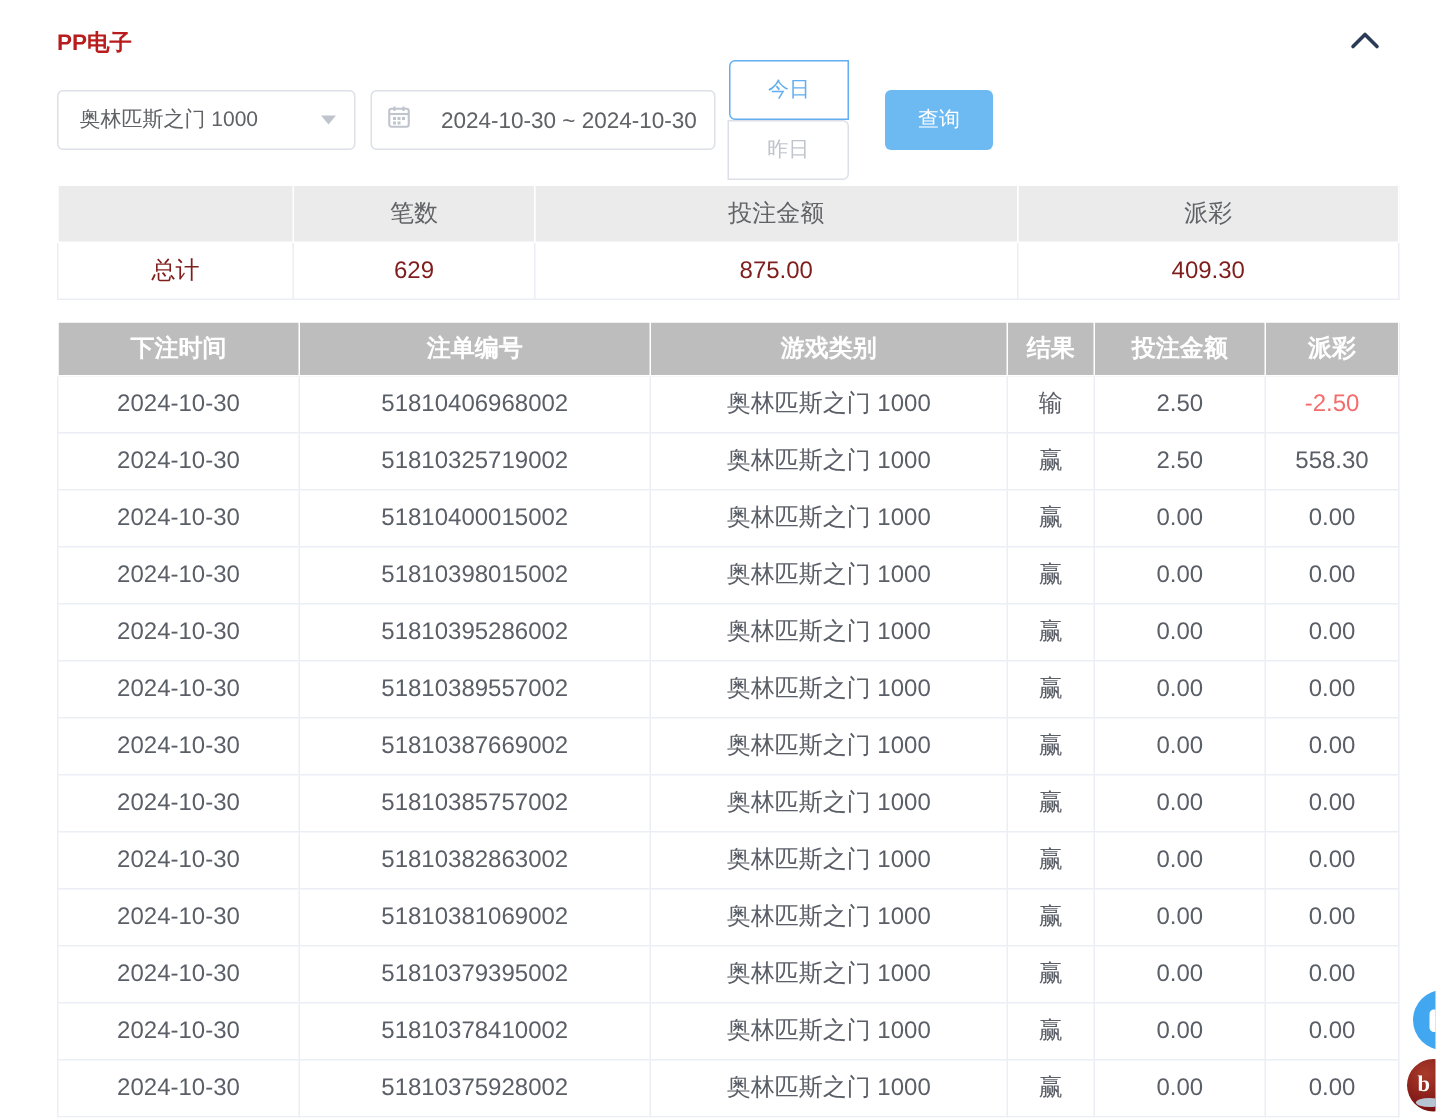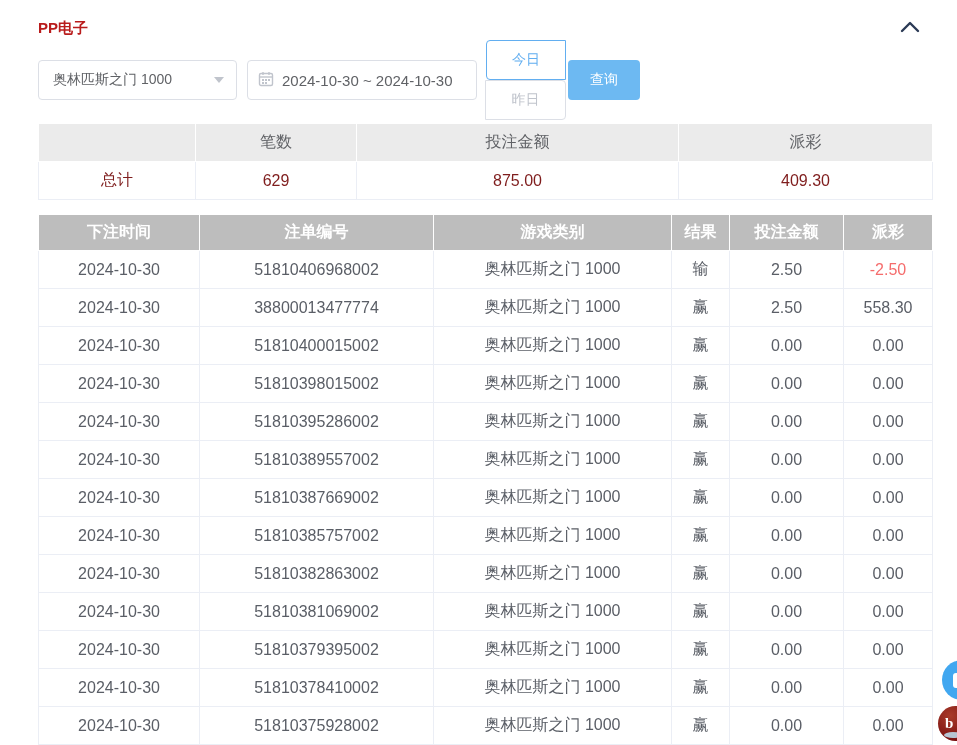--- a/index.html
+++ b/index.html
@@ -50,40 +50,40 @@
     width: 0; height: 0;
     border-left: 5px solid transparent;
     border-right: 5px solid transparent;
     border-top: 6px solid #c0c4cc;
   }
   .date-box {
     width: 230px; height: 40px;
     margin-left: 10px;
     border: 1px solid #dcdfe6; border-radius: 4px;
     display: flex; align-items: center;
-    padding: 0 10px; gap: 8px;
+    padding: 0 10px; gap: 20px;
     font-size: 15px; color: #606266;
     background: #fff; cursor: pointer;
   }
   .btn-group { display: flex; margin-left: 9px; flex-direction: column; }
   .btn-group .qbtn {
     height: 40px; padding: 0 25px;
     background: #fff;
     border: 1px solid #dcdfe6;
     font-size: 14px; color: #c0c4cc;
     cursor: pointer; margin-left: -1px;
     font-family: "Liberation Sans", sans-serif;
   }
   .btn-group .qbtn:first-child { border-radius: 4px 0 0 4px; margin-left: 0; }
   .btn-group .qbtn:last-child { border-radius: 0 4px 4px 0; }
   .btn-group .qbtn.active {
     color: #62aef0; border-color: #62aef0; position: relative; z-index: 1;
   }
   .query-btn {
-    height: 40px; padding: 0 22px; margin-left: 2px;
+    height: 40px; padding: 0 22px; margin-left: 24px;
     background: #6db9f2; color: #fff;
     border: none; border-radius: 4px;
     font-size: 14px; cursor: pointer;
     font-family: "Liberation Sans", sans-serif;
   }
 
   
   table { border-collapse: collapse; table-layout: fixed; width: 894px; font-size: 16px; }
   .summary-table { margin-top: 23px; }
   .summary-table th {
@@ -236,21 +236,21 @@
         <tr>
           <td>2024-10-30</td>
           <td>51810406968002</td>
           <td>奥林匹斯之门 1000</td>
           <td>输</td>
           <td>2.50</td>
           <td class="neg">-2.50</td>
         </tr>
         <tr>
           <td>2024-10-30</td>
-          <td>38800013477774</td>
+          <td>51810325719002</td>
           <td>奥林匹斯之门 1000</td>
           <td>赢</td>
           <td>2.50</td>
           <td>558.30</td>
         </tr>
         <tr>
           <td>2024-10-30</td>
           <td>51810400015002</td>
           <td>奥林匹斯之门 1000</td>
           <td>赢</td>

